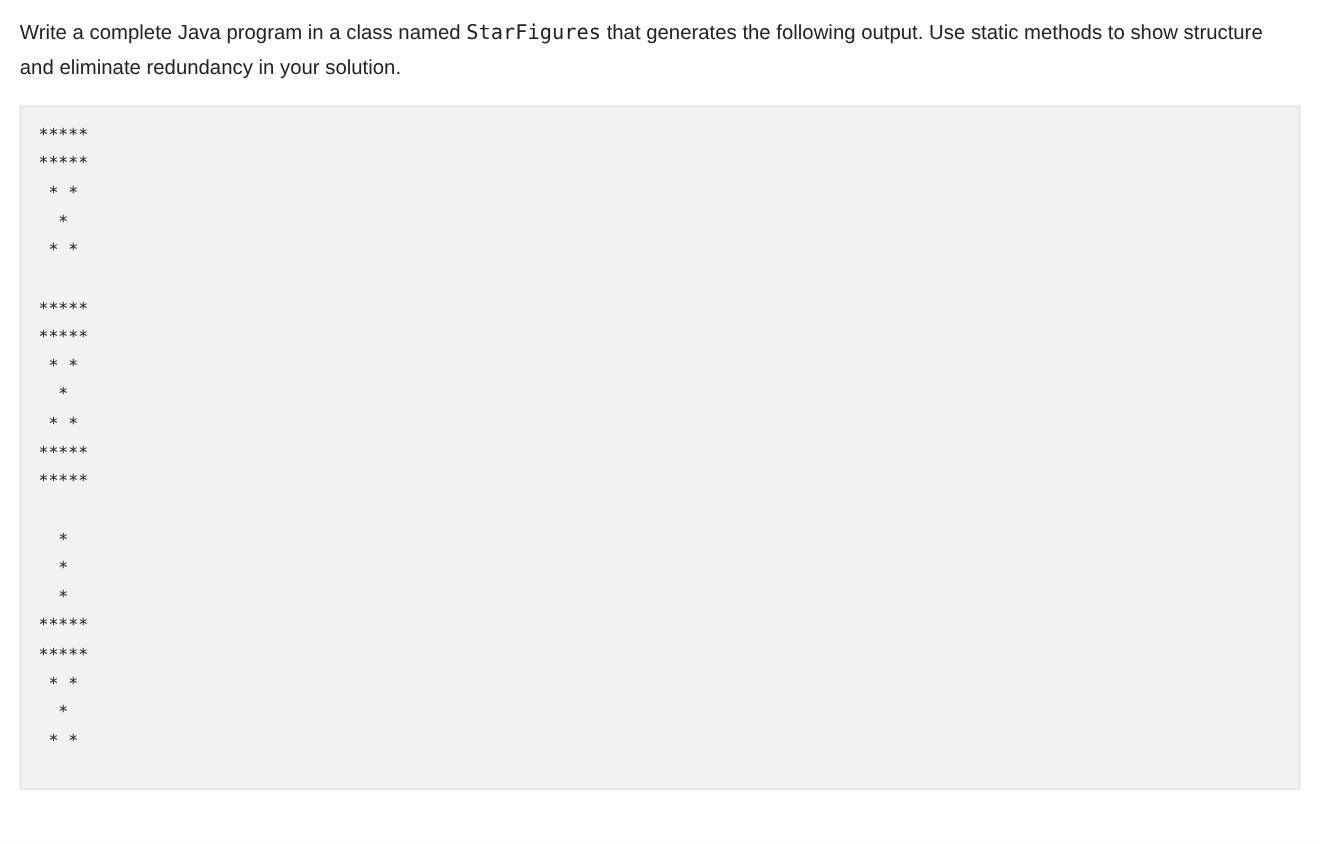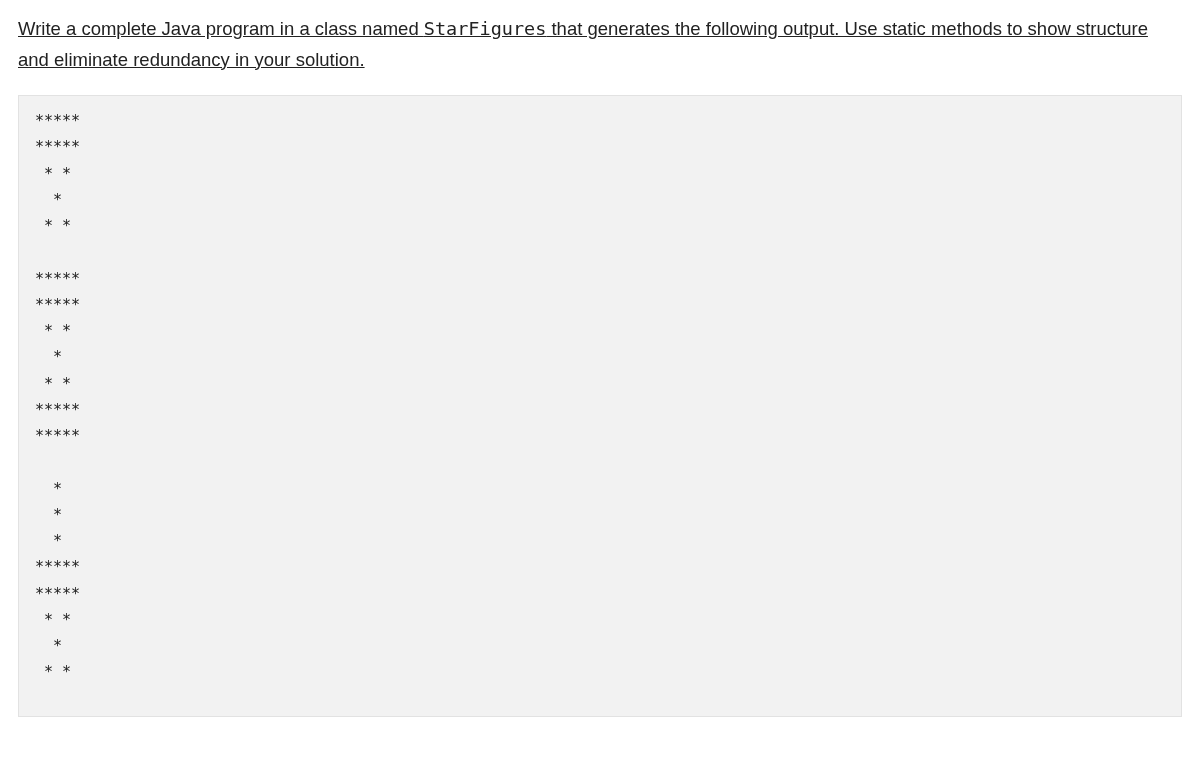--- a/index.html
+++ b/index.html
@@ -1,18 +1,18 @@
 <!DOCTYPE html>
 <html><head>
 <meta charset="utf-8">
 <style>
   * { margin: 0; padding: 0; box-sizing: border-box; }
   html, body { width: 1200px; height: 767px; background: #ffffff; }
   body { font-family: Verdana, Geneva, sans-serif; color: #222222; padding: 14px 18px 0 18px; }
-  .prompt { font-size: 18.5px; line-height: 1.65; margin-bottom: 20px; text-decoration: underline; }
+  .prompt { font-size: 18.5px; line-height: 1.65; margin-bottom: 20px; }
   .prompt .mono { font-family: "Consolas","Menlo","DejaVu Sans Mono",monospace; }
   .output-box {
     background: #f2f2f2;
     border: 1px solid #e2e2e2;
     padding: 12px 16px 30px 16px;
     font-family: "Consolas","Menlo","DejaVu Sans Mono",monospace;
     font-size: 15px;
     line-height: 1.75;
     white-space: pre;
     color: #222222;

